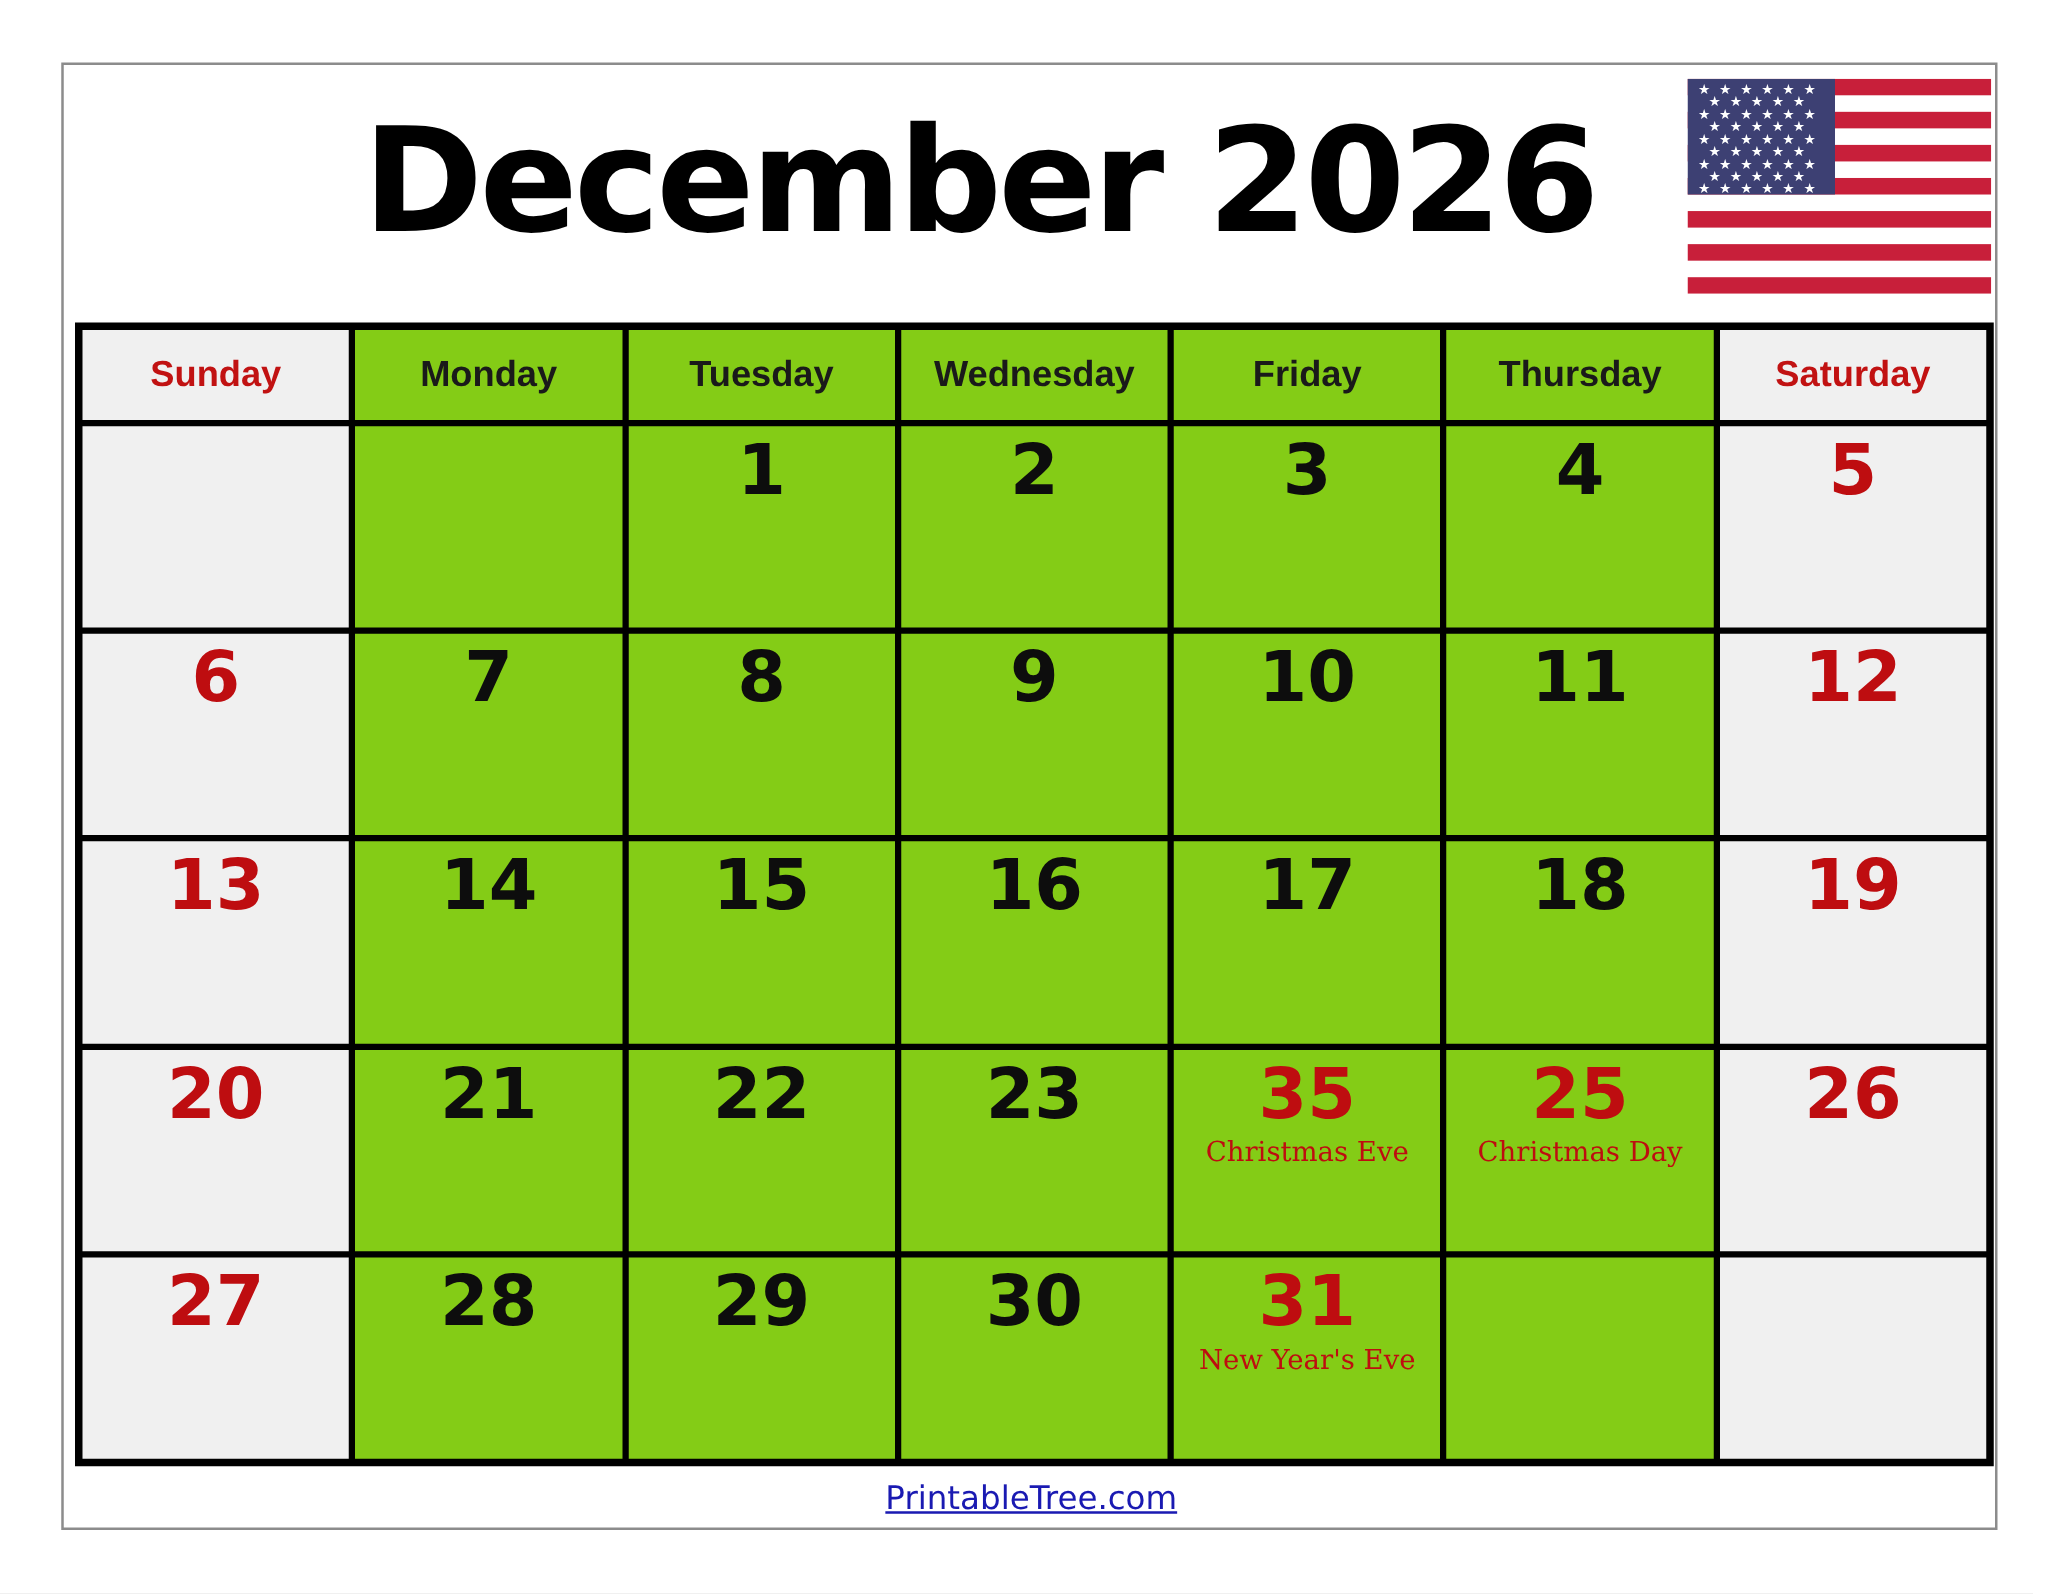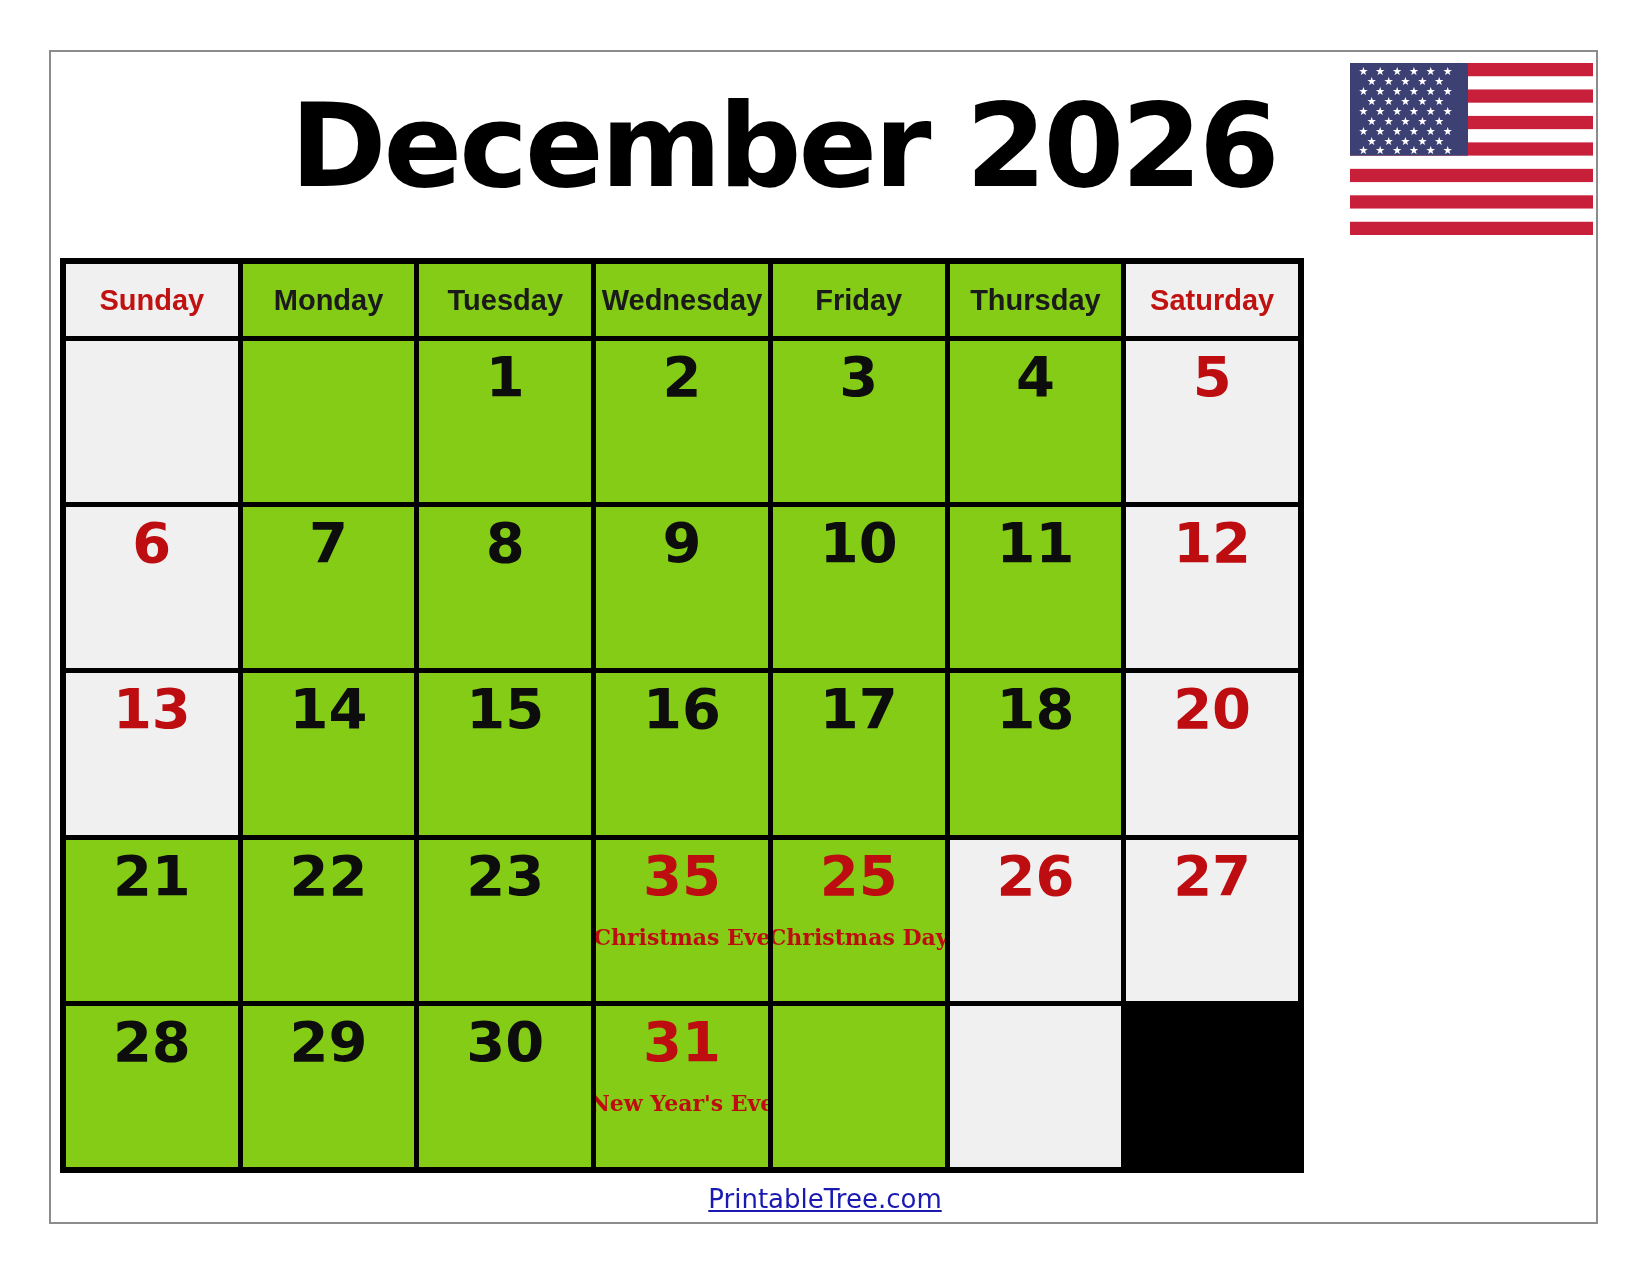--- a/index.html
+++ b/index.html
@@ -5,35 +5,35 @@
   html,body{margin:0;padding:0;background:#fff;}
   body{width:1650px;height:1275px;position:relative;overflow:hidden;
        font-family:"Liberation Sans",sans-serif;}
   .page-border{position:absolute;left:49px;top:50px;width:1549px;height:1174px;
        border:2px solid #8c8c8c;box-sizing:border-box;background:#fff;}
   .title{position:absolute;left:0;top:88px;width:1475px;text-align:center;
        font-family:"DejaVu Sans",sans-serif;font-weight:bold;font-size:116px;
        letter-spacing:-3px;color:#000;line-height:1;white-space:nowrap;margin-left:46px;}
   .flag{position:absolute;left:1350px;top:63px;width:243px;height:172px;}
   
-  .grid{position:absolute;left:60px;top:258px;width:1244px;height:915px;
+  .grid{position:absolute;left:60px;top:258px;width:1535px;height:915px;
        background:#000;display:grid;box-sizing:border-box;
        grid-template-columns:repeat(7,1fr);
        grid-template-rows:72px repeat(5,1fr);
        gap:5px;padding:6px;}
   .c{background:#84cc16;display:flex;flex-direction:column;align-items:center;
        overflow:hidden;}
   .c.g{background:#f0f0f0;}
   .c.hdr{justify-content:center;}
   .hdr-t{font-size:29px;font-weight:bold;color:#1a1a1a;}
   .hdr-t.red{color:#c11212;}
   .num{margin-top:8px;font-family:"DejaVu Sans",sans-serif;font-weight:bold;
        font-size:56px;line-height:1;color:#0d0d0d;}
   .num.red{color:#be0d10;}
-  .holiday{margin-top:20px;font-family:"DejaVu Serif",serif;font-weight:bold;
+  .holiday{margin-top:6px;font-family:"DejaVu Serif",serif;font-weight:normal;
        font-size:22px;color:#be0d10;white-space:nowrap;}
   .footer{position:absolute;left:0;top:1184px;width:1650px;text-align:center;}
   .flink{font-family:"DejaVu Sans",sans-serif;font-size:26px;color:#1a1ab2;
        text-decoration:underline;text-align:right;}
 </style>
 </head>
 <body>
 
 <div class="page-border"></div>
 
@@ -143,20 +143,23 @@
   </div>
   <div class="c">
     <div class="num">16</div>
   </div>
   <div class="c">
     <div class="num">17</div>
   </div>
   <div class="c">
     <div class="num">18</div>
   </div>
+  <div class="c g">
+    <div class="num red">19</div>
+  </div>
 
   <div class="c g">
     <div class="num red">20</div>
   </div>
   <div class="c">
     <div class="num">21</div>
   </div>
   <div class="c">
     <div class="num">22</div>
   </div>

